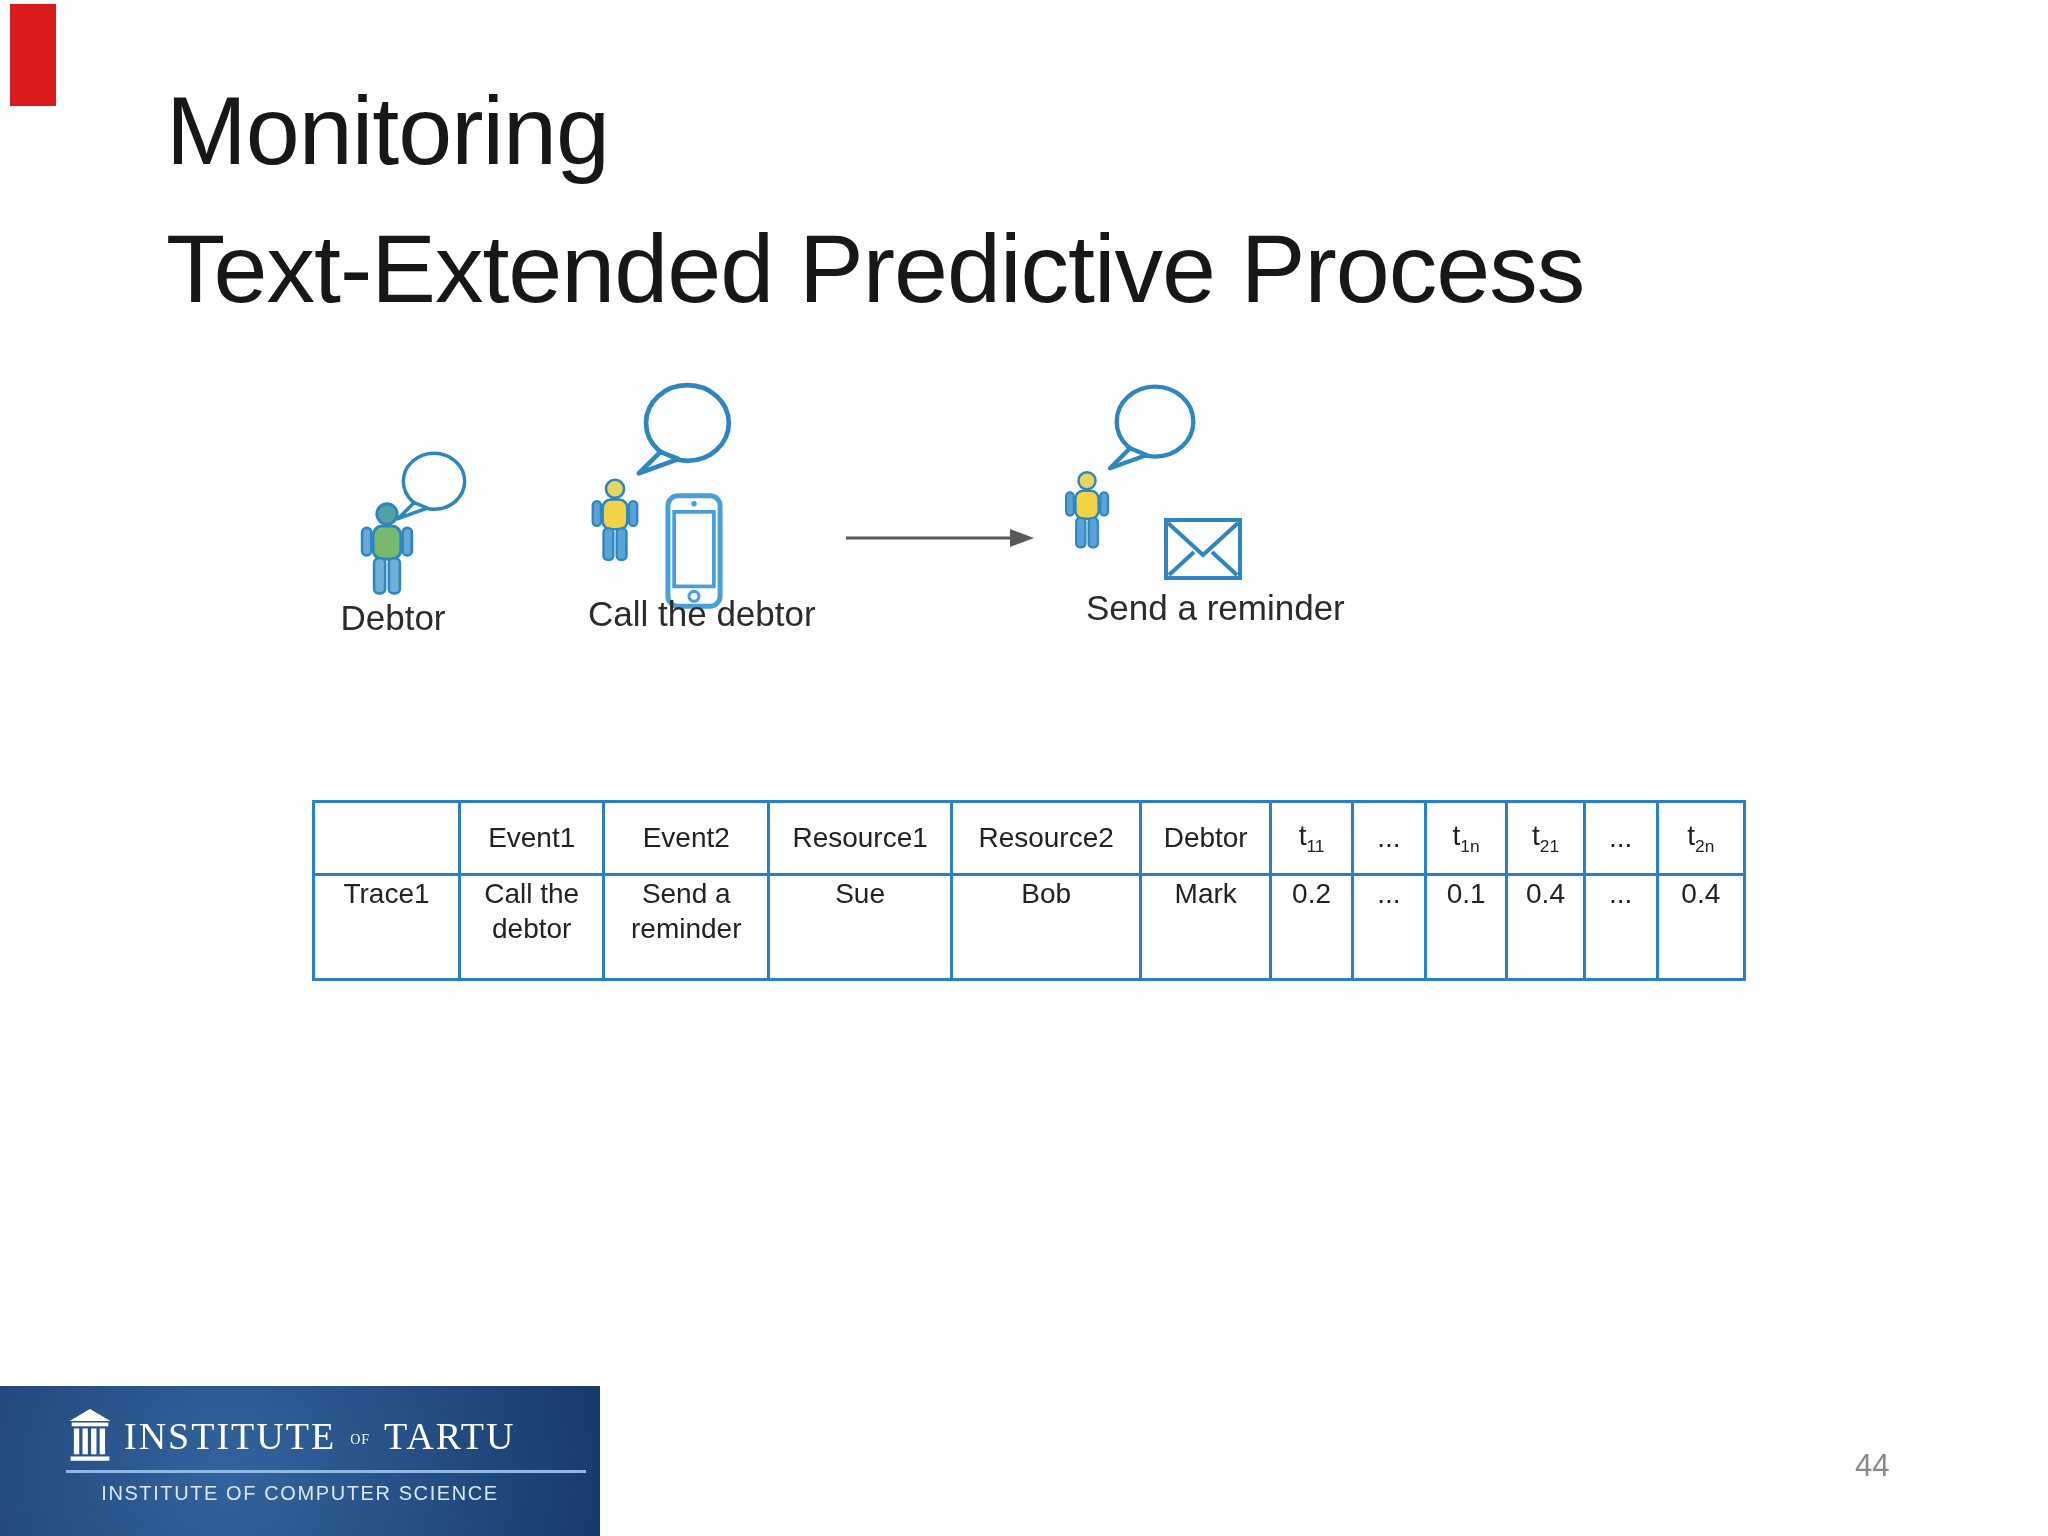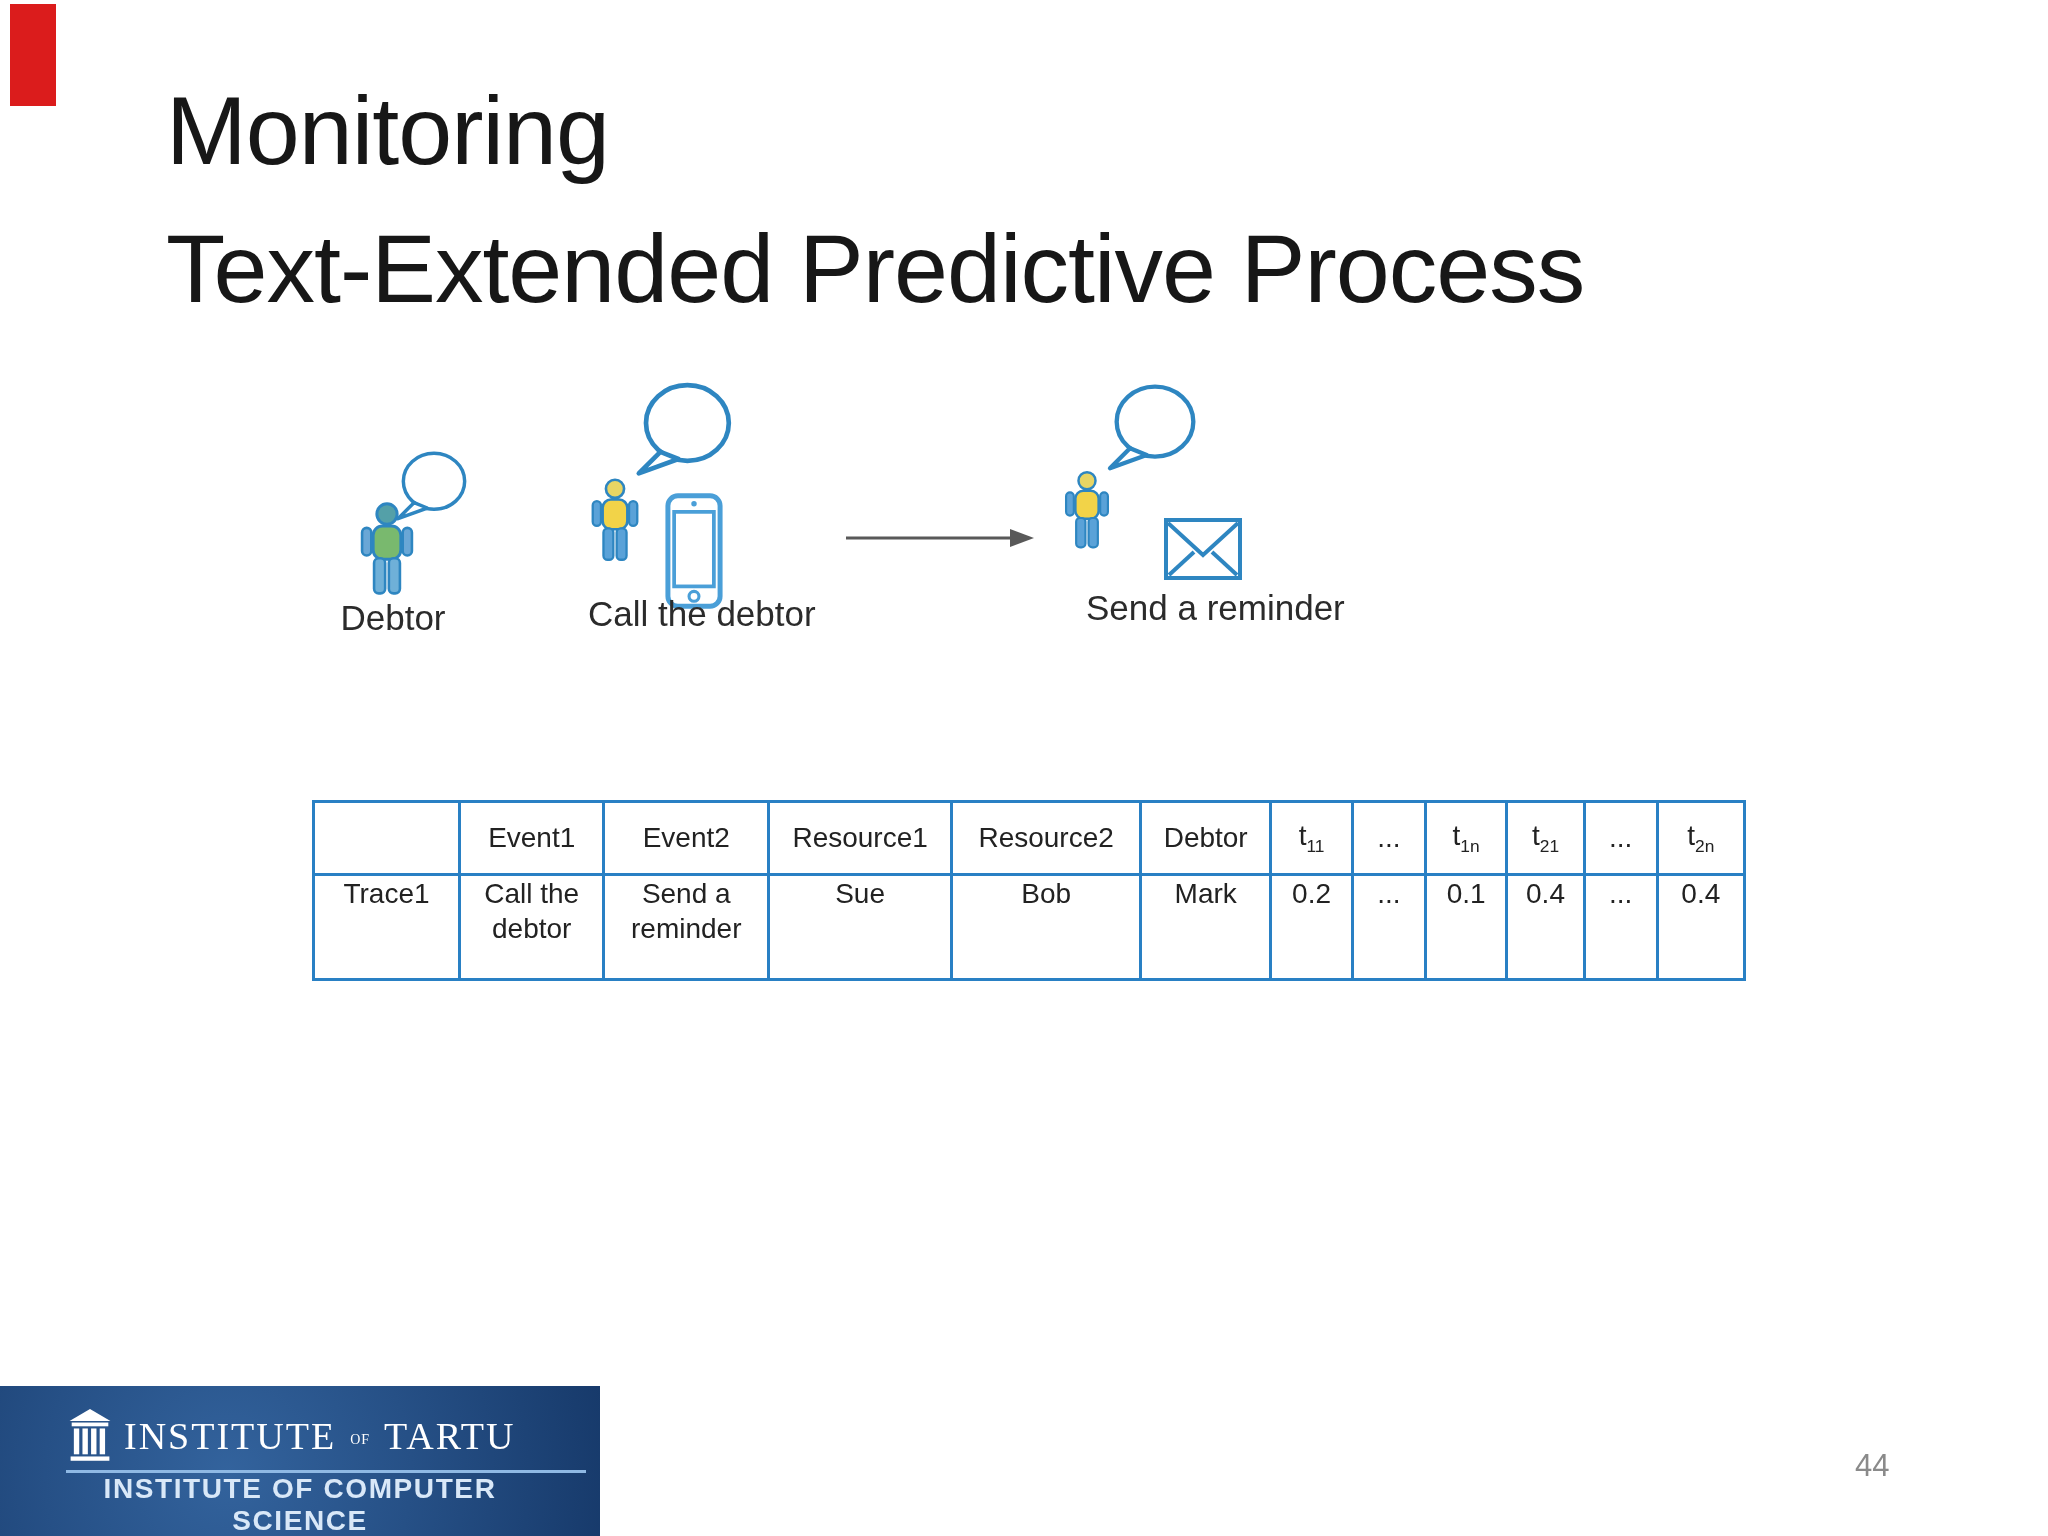--- a/index.html
+++ b/index.html
@@ -32,22 +32,22 @@
     position:absolute;left:0;top:1386px;width:600px;height:150px;
     background:radial-gradient(circle at 38% 58%, #33639d 0%, #265086 48%, #173a6b 100%);
     color:#fff;
   }
   .logo-row{position:absolute;left:68px;top:22px;display:flex;align-items:center;}
   .logo-text{display:flex;align-items:baseline;margin-left:12px;font-family:"Liberation Serif", serif;letter-spacing:2px;}
   .logo-word{font-size:38px;}
   .logo-of{font-size:14px;position:relative;top:-5px;margin:0 14px;letter-spacing:1px;}
   .logo-line{position:absolute;left:66px;top:84px;width:520px;height:3px;background:#8fb9e4;}
   .logo-sub{
-    position:absolute;left:60px;top:87px;width:480px;text-align:center;
-    font-size:28px;font-weight:bold;letter-spacing:1.6px;color:#d9e8f8;
+    position:absolute;left:60px;top:96px;width:480px;text-align:center;
+    font-size:20px;font-weight:normal;letter-spacing:1.6px;color:#d9e8f8;
   }
   
   .page-number{position:absolute;left:1855px;top:1448px;font-size:31px;color:#8a8a8a;}
 </style>
 </head>
 <body>
 
 <div class="slide">
 
   <div class="red-marker"></div>

